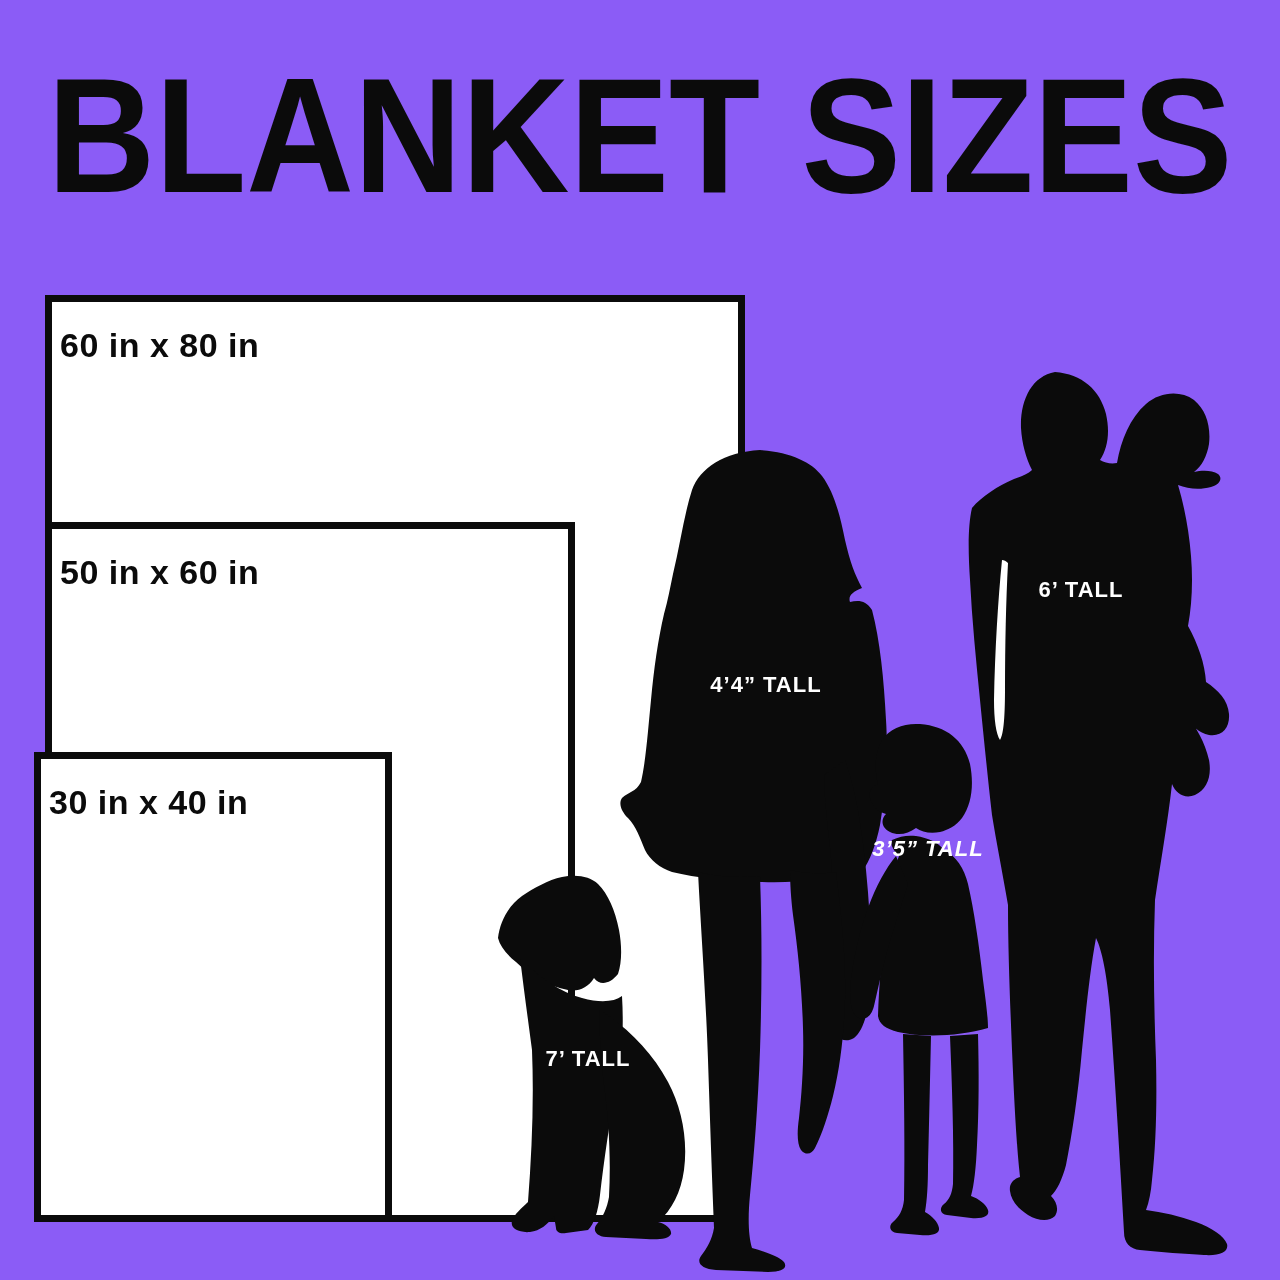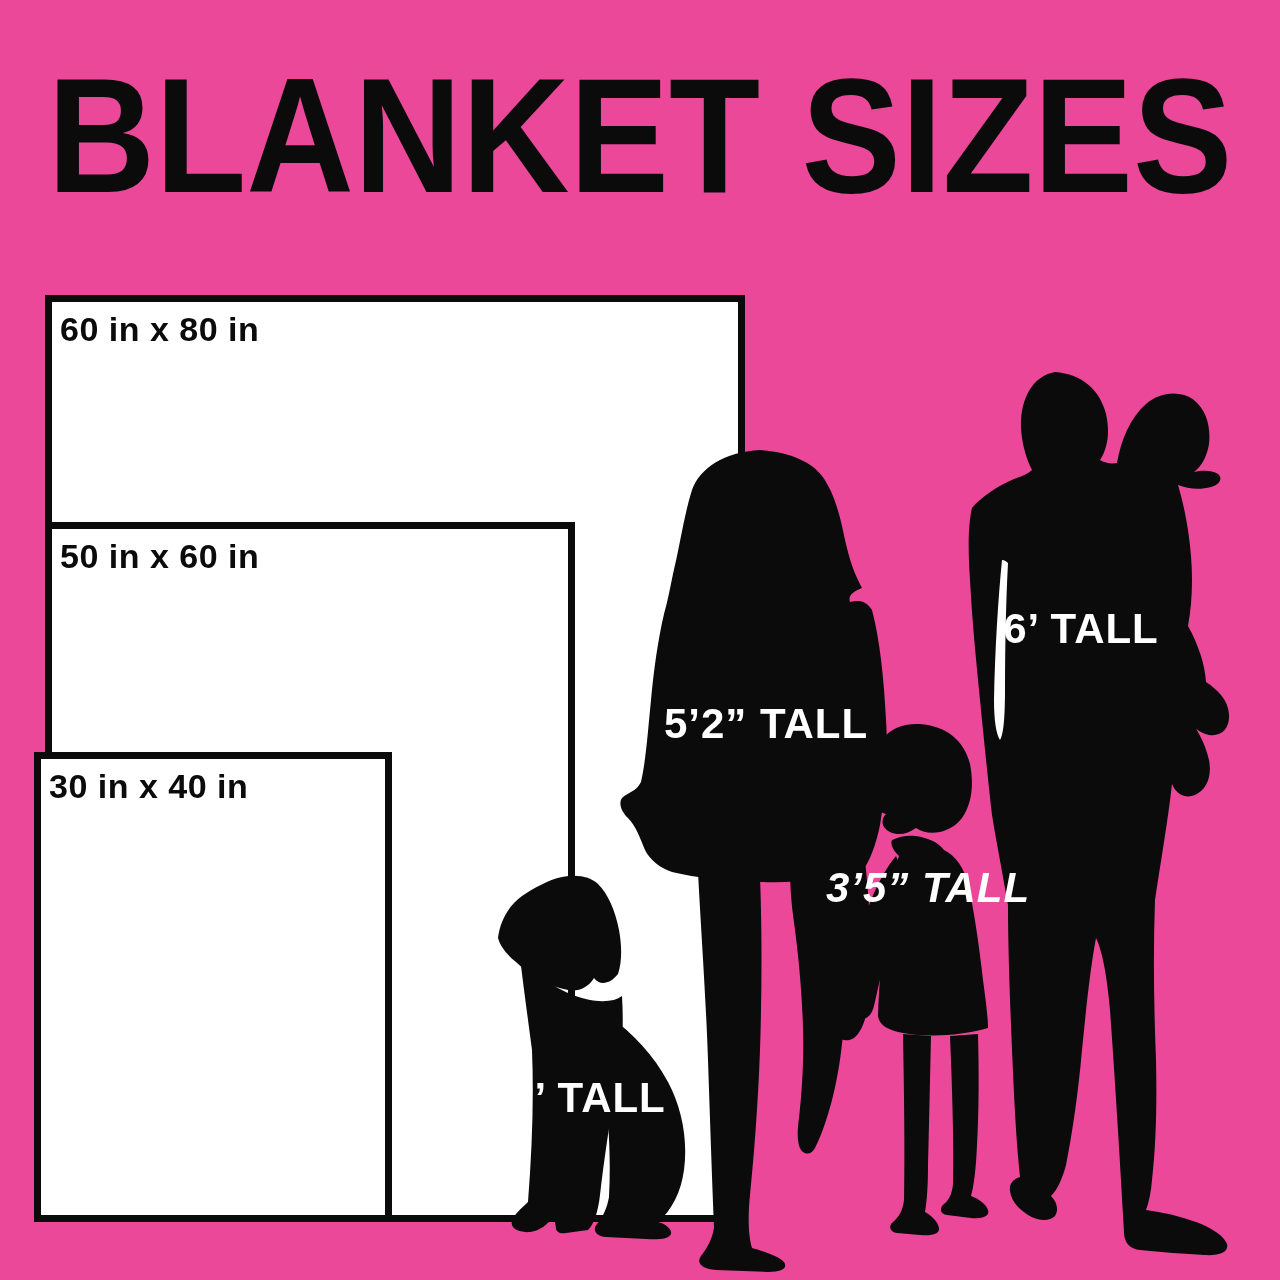--- a/index.html
+++ b/index.html
@@ -1,43 +1,42 @@
 <!DOCTYPE html>
 <html><head>
 <meta charset="utf-8">
 <style>
   html,body{margin:0;padding:0;background:#fff;}
   .canvas{
-    position:relative;width:1280px;height:1280px;background:#ec4899;
+    position:relative;width:1280px;height:1280px;background:#8b5cf6;
     overflow:hidden;font-family:"Liberation Sans",sans-serif;
   }
   .title-svg{position:absolute;left:0;top:0;z-index:1;}
   .title-svg text{
     font-family:"Liberation Sans",sans-serif;
     font-weight:700;font-size:164px;fill:#0b0b0b;
   }
   .blanket-rect{
     position:absolute;background:#ffffff;border:7px solid #0b0b0b;
     box-sizing:border-box;
   }
   .rect-60x80{left:45px;top:295px;width:700px;height:927px;z-index:2;}
   .rect-50x60{left:45px;top:522px;width:530px;height:700px;z-index:3;}
   .rect-30x40{left:34px;top:752px;width:358px;height:470px;z-index:4;}
   .rect-label{
-    display:block;padding:8px 8px;font-size:34px;font-weight:700;
+    display:block;padding:24px 8px;font-size:34px;font-weight:700;
     color:#0b0b0b;letter-spacing:.5px;
   }
   .figures-svg{position:absolute;left:0;top:0;z-index:5;}
   .figures-svg path{fill:#0b0b0b;}
   .figures-svg path.gap{fill:#ffffff;}
   .fig-label{
     position:absolute;transform:translateX(-50%);color:#ffffff;
-    font-size:42px;font-weight:700;letter-spacing:1px;white-space:nowrap;
+    font-size:22px;font-weight:700;letter-spacing:1px;white-space:nowrap;
     z-index:6;
-    margin-top:28px;
   }
   .label-woman{left:766px;top:672px;}
   .label-man{left:1081px;top:577px;}
   .label-child{left:928px;top:836px;font-style:italic;}
   .label-dog{left:588px;top:1046px;}
 </style>
 </head>
 <body>
 
 <div class="canvas">
@@ -78,18 +77,18 @@
       <path d="M903,1034 L931,1036 C930,1080 929,1125 928,1165 C928,1185 927,1200 925,1212 C932,1216 938,1222 939,1228 C940,1234 932,1236 920,1235 L897,1233 C890,1232 888,1226 893,1222 C899,1217 903,1210 904,1200 C905,1150 904,1090 903,1034 Z"></path>
       <path d="M950,1036 L978,1034 C979,1072 979,1110 977,1145 C976,1168 974,1185 971,1196 C979,1199 986,1204 988,1210 C990,1216 983,1219 971,1218 L947,1215 C940,1214 939,1208 944,1204 C949,1200 952,1194 953,1184 C954,1140 952,1085 950,1036 Z"></path>
     </g>
 
     <g>
       <path d="M1055,372 C1082,374 1100,390 1106,414 C1110,432 1108,448 1100,460 C1105,463 1111,464 1117,463 C1121,440 1130,418 1146,404 C1160,392 1180,390 1194,400 C1206,410 1211,426 1209,444 C1207,456 1202,466 1194,472 C1202,470 1212,470 1218,474 C1223,478 1220,485 1211,487 C1200,490 1188,489 1178,485 C1184,505 1189,530 1191,556 C1193,580 1192,605 1188,626 C1198,644 1205,664 1206,682 C1218,690 1228,700 1229,714 C1230,728 1222,737 1209,735 C1199,733 1191,726 1188,716 C1196,728 1205,742 1209,760 C1212,776 1207,790 1195,795 C1185,799 1176,794 1172,784 C1168,820 1161,860 1155,900 C1153,955 1154,1010 1156,1060 C1157,1105 1156,1145 1152,1180 C1151,1192 1149,1202 1146,1210 C1162,1212 1180,1216 1196,1222 C1212,1228 1224,1236 1227,1244 C1229,1252 1220,1256 1204,1255 C1186,1254 1160,1252 1140,1250 C1130,1249 1124,1243 1124,1232 C1120,1160 1115,1080 1110,1010 C1107,975 1102,950 1096,938 C1090,970 1086,1010 1082,1050 C1078,1095 1072,1135 1066,1165 C1062,1180 1057,1190 1051,1196 C1057,1202 1059,1210 1055,1216 C1049,1222 1038,1221 1028,1215 C1018,1209 1011,1200 1010,1191 C1009,1184 1013,1179 1020,1177 C1016,1140 1014,1095 1012,1050 C1010,1000 1008,950 1008,905 C1002,870 996,840 992,815 C988,780 984,740 980,700 C976,660 972,620 970,580 C968,550 968,525 972,508 C982,496 998,486 1014,479 C1022,476 1028,474 1032,470 C1026,458 1022,444 1021,428 C1020,400 1032,376 1055,372 Z"></path>
       <path class="gap" d="M1002,560 C998,600 995,650 994,700 C994,720 996,734 1000,740 C1004,734 1005,714 1005,688 C1005,645 1006,600 1008,563 C1006,561 1004,560 1002,560 Z"></path>
     </g>
   </svg>
 
-  <div class="fig-label label-woman">5’2” TALL</div>
+  <div class="fig-label label-woman">4’4” TALL</div>
   <div class="fig-label label-man">6’ TALL</div>
   <div class="fig-label label-child">3’5” TALL</div>
-  <div class="fig-label label-dog">2’ TALL</div>
+  <div class="fig-label label-dog">7’ TALL</div>
 
 </div>
 
 </body></html>

